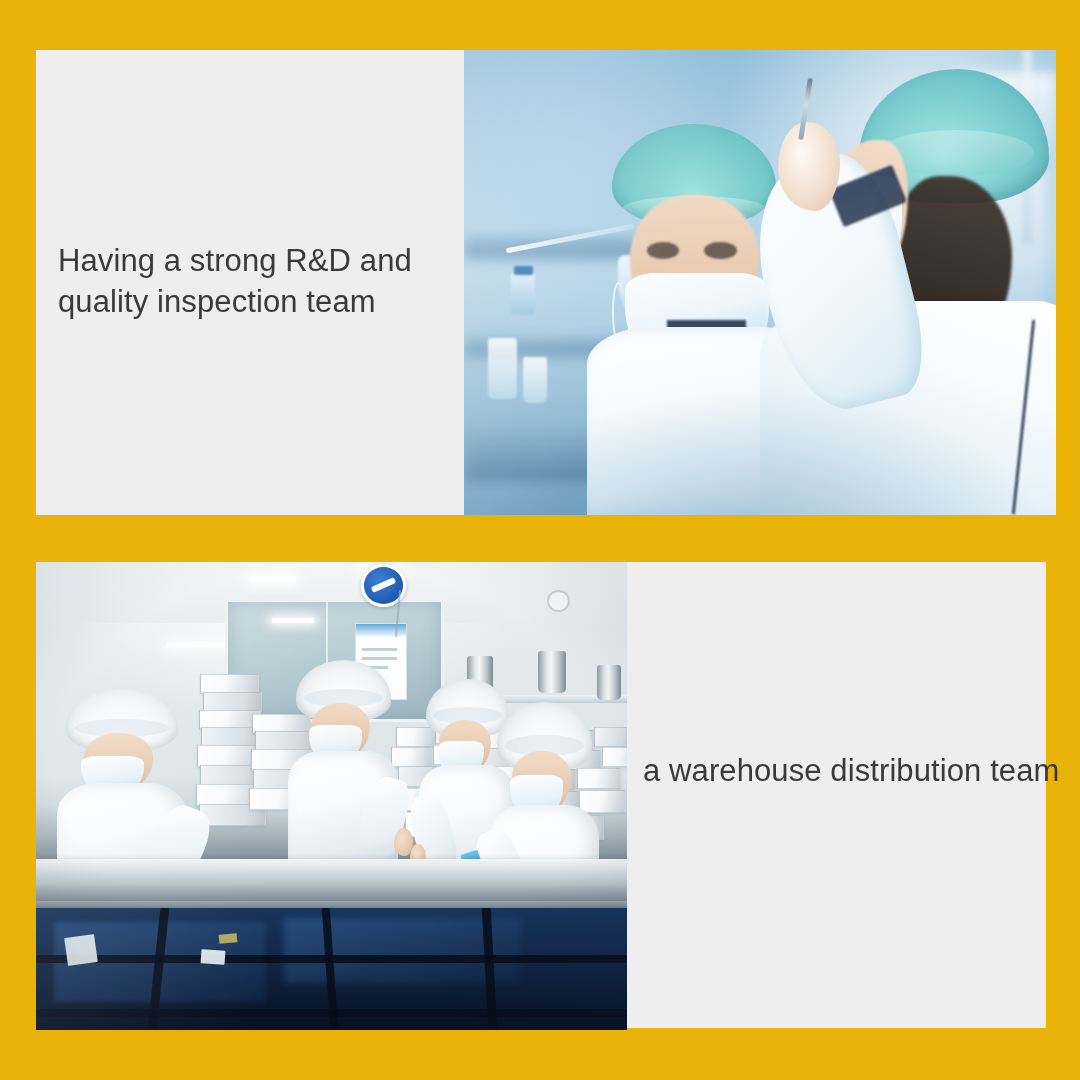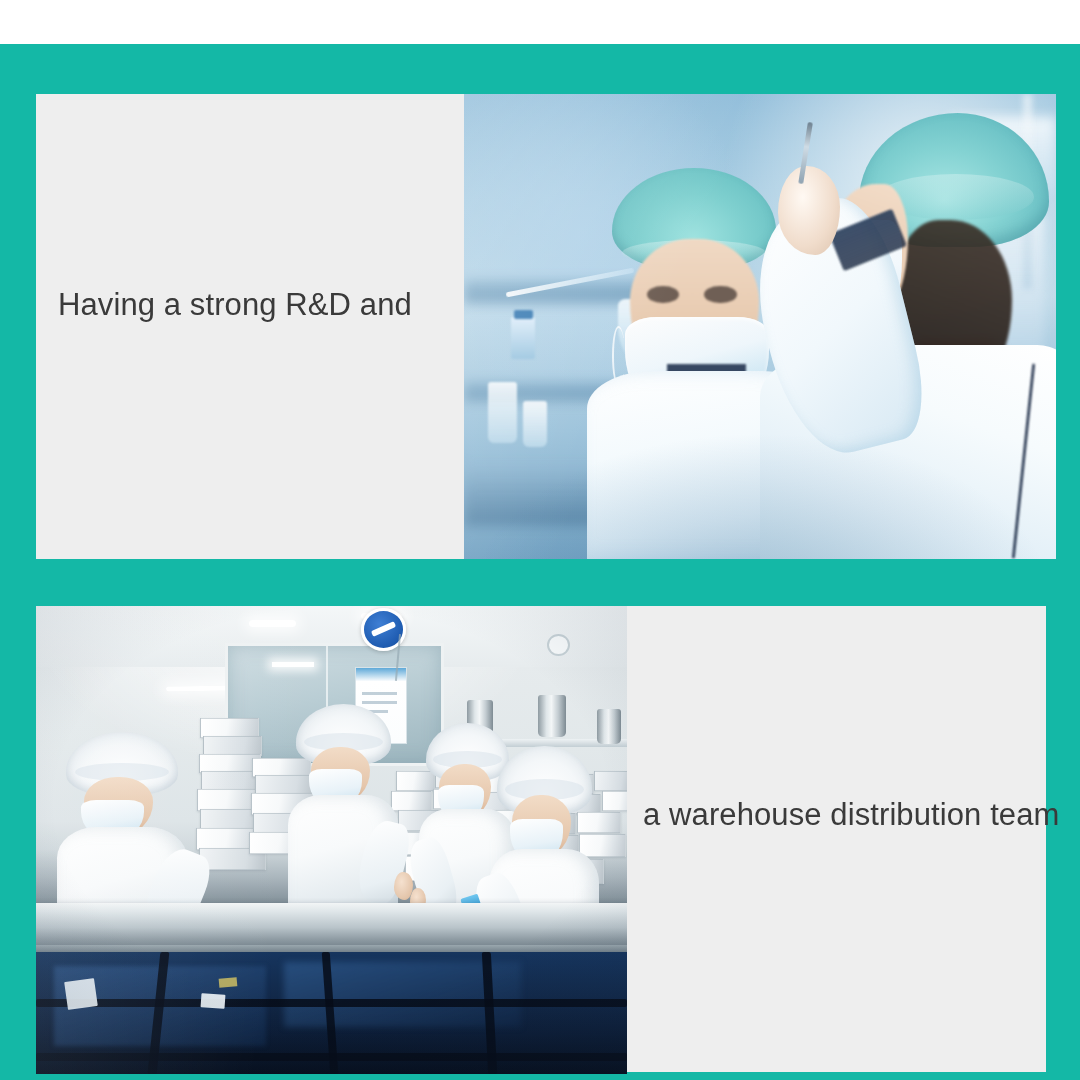--- a/index.html
+++ b/index.html
@@ -13,22 +13,21 @@
     height: 1080px;
     position: relative;
     overflow: hidden;
     font-family: "Liberation Sans", "DejaVu Sans", sans-serif;
     -webkit-font-smoothing: antialiased;
   }
 
   .canvas {
     position: absolute;
     inset: 0;
-    background: #14b8a6;
-    margin-top: 44px;
+    background: #eab308;
   }
 
   
   .panel {
     position: absolute;
     background: #eeeeee;
   }
   .photo {
     position: absolute;
     overflow: hidden;
@@ -457,20 +456,21 @@
 </style>
 </head>
 <body>
 
 <div class="canvas">
 
   <div class="panel" id="top-panel"></div>
 
   <div class="caption" id="top-caption">
     <span class="line">Having a strong R&amp;D and</span>
+    <span class="line">quality inspection team</span>
   </div>
 
   <div class="photo" id="top-photo">
     <div class="lab-bg"></div>
     <div class="lab-bench b1"></div>
     <div class="lab-bench b2"></div>
     <div class="lab-bench b3"></div>
     <div class="lab-shelf"></div>
     <div class="lab-shelf2"></div>
     <div class="lab-redtray"></div>

